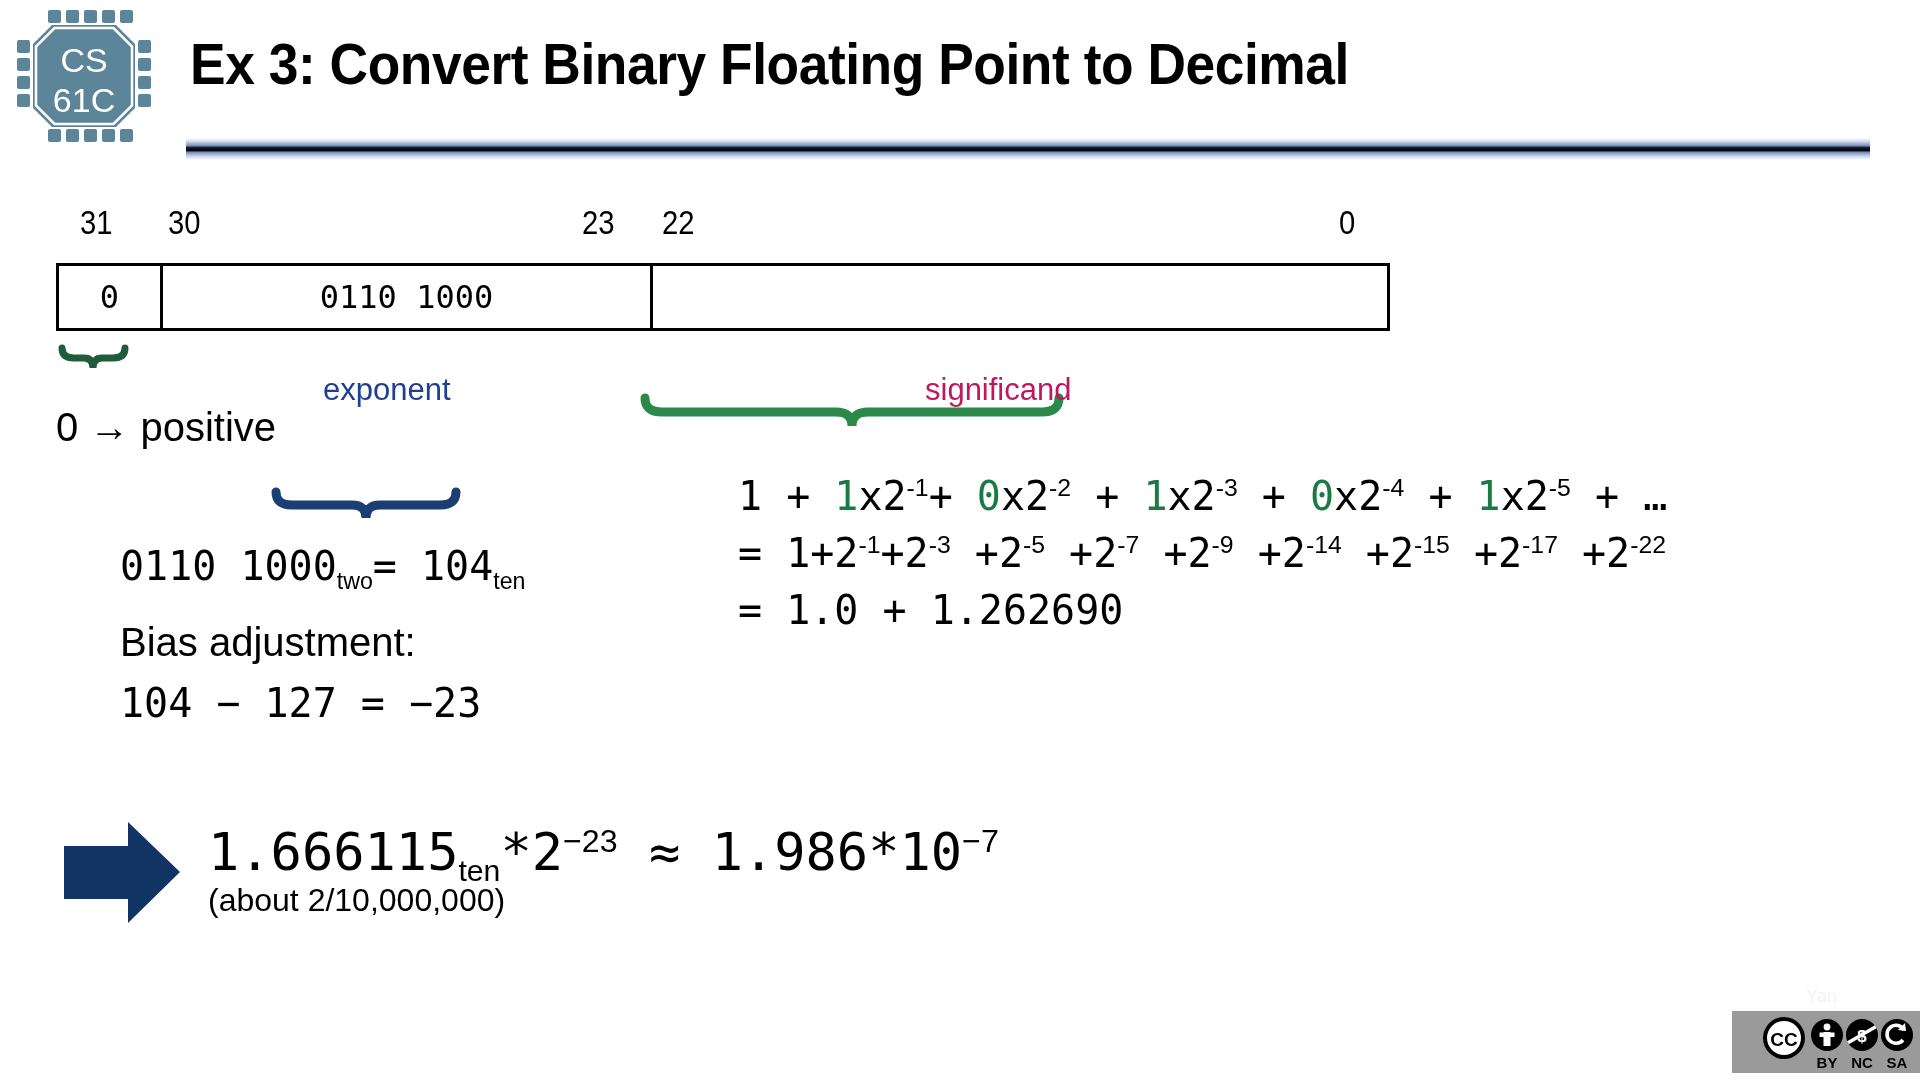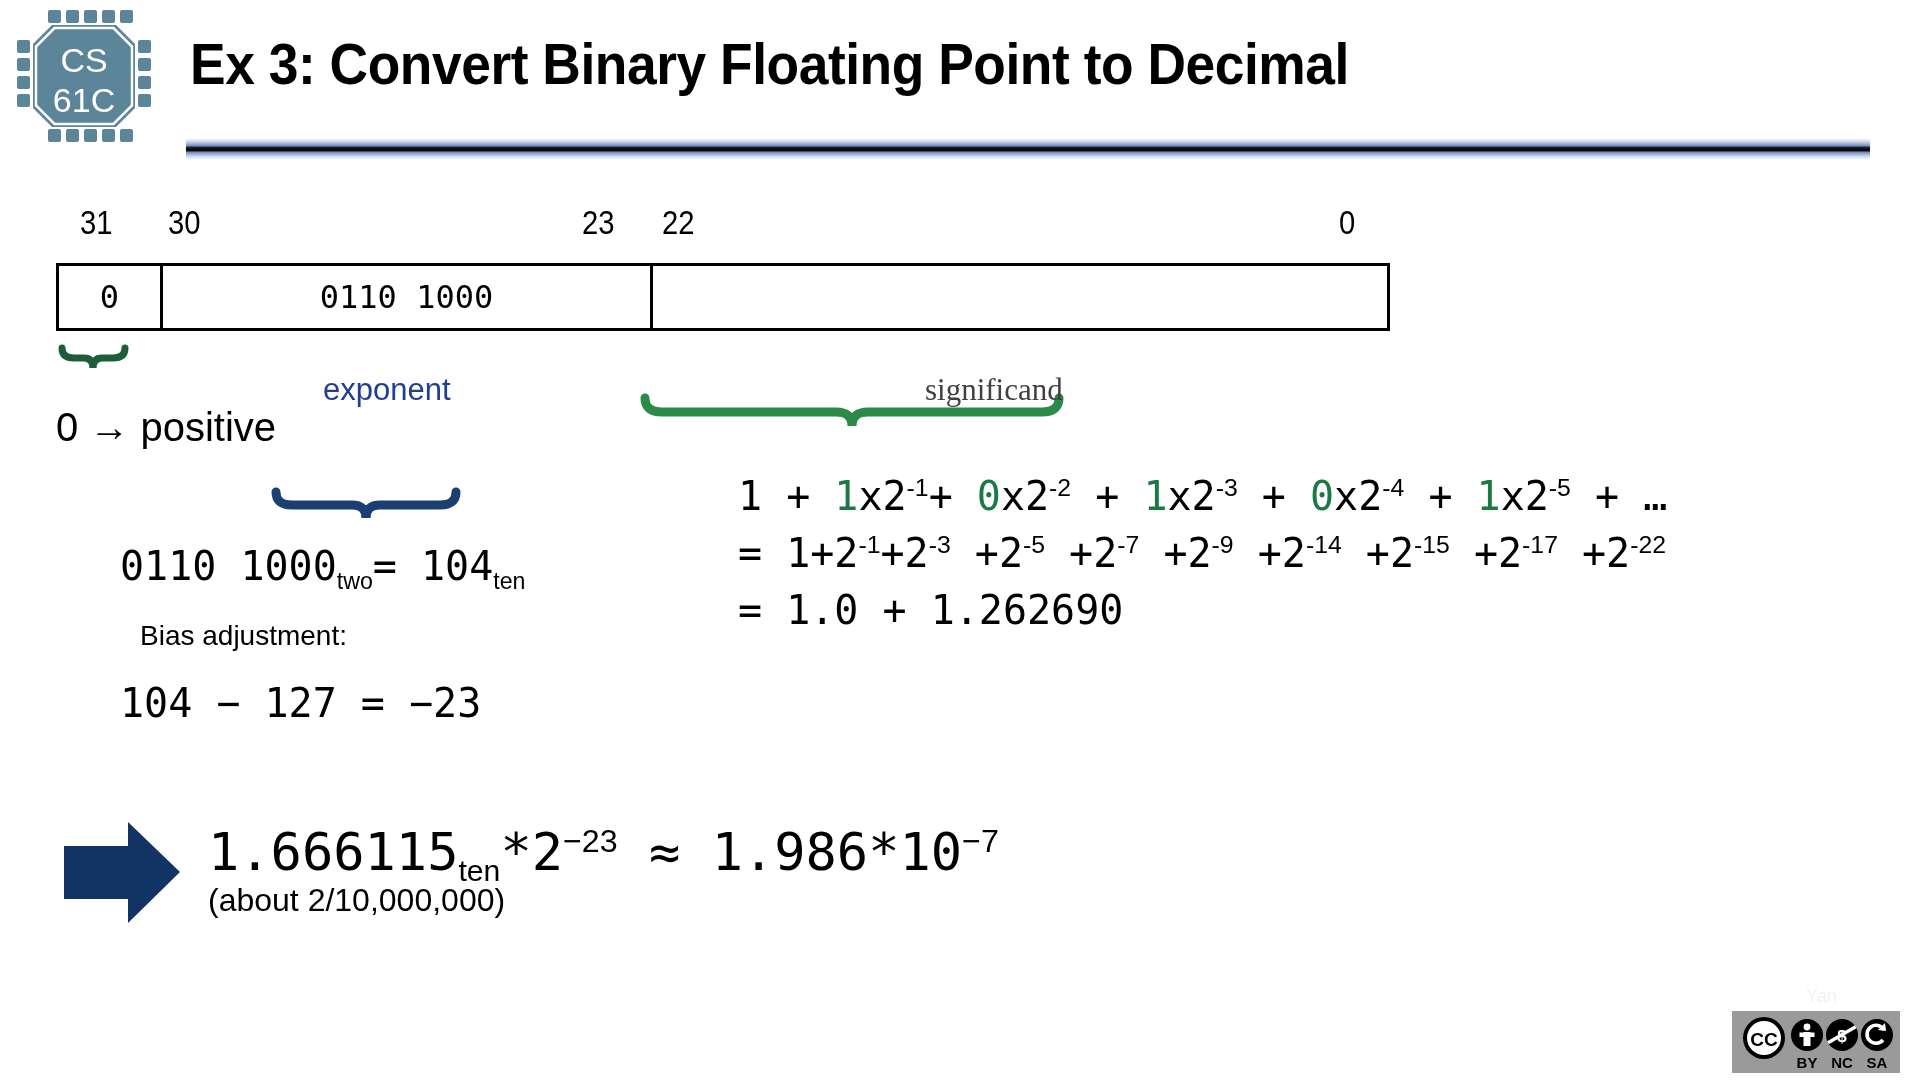--- a/index.html
+++ b/index.html
@@ -65,49 +65,49 @@
   #cell-sig  { flex: 1; }
   .sig-hi { color: #1b7a43; font-weight: bold; }
 
   .fieldname {
     position: absolute;
     font-size: 31px;
     font-family: "Liberation Sans", sans-serif;
     white-space: nowrap;
   }
   #label-exponent { color: #1f3f8f; }
-  #label-significand { color: #404040; font-family: Liberation Serif, serif; }
+  #label-significand { color: #be185d; }
 
   
   .txt { position: absolute; white-space: nowrap; }
   .sans { font-family: "Liberation Sans", sans-serif; text-align: center; }
   .mono { font-family: "DejaVu Sans Mono", monospace; }
   .sub  { font-size: 0.58em; vertical-align: sub; font-family: "Liberation Sans", sans-serif; }
   .sup  { font-size: 0.62em; vertical-align: super; font-family: "Liberation Sans", sans-serif; }
   .grn  { color: #1b7a43; }
 
   #sign-meaning { left: 56px; top: 405px; font-size: 40px; }
   #exp-binary   { left: 120px; top: 543px; font-size: 40px; }
-  #bias-label   { left: 120px; top: 620px; font-size: 28px; margin-left: 20px; }
+  #bias-label   { left: 120px; top: 620px; font-size: 40px; }
   #bias-calc    { left: 120px; top: 680px; font-size: 40px; }
 
   #sig-line1 { left: 738px; top: 473px; font-size: 40px; }
   #sig-line2 { left: 738px; top: 530px; font-size: 40px; }
   #sig-line3 { left: 738px; top: 587px; font-size: 40px; }
 
   #result-line { left: 208px; top: 822px; font-size: 52px; }
   #result-note { left: 208px; top: 882px; font-size: 32px;
                  font-family: Liberation Sans, sans-serif; }
 
   #arrow-final { position: absolute; left: 62px; top: 820px; }
 
   
   #cc-badge {
     position: absolute; left: 1732px; top: 1011px;
-    width: 168px; height: 62px; background: #9a9a9a;
+    width: 168px; height: 62px; background: #9a9a9a; padding-left: 20px;
   }
   #cc-name {
     position: absolute; left: 1806px; top: 986px;
     font-size: 18px; color: #f2f2f2;
     font-family: "Liberation Sans", sans-serif;
   }
 </style>
 </head>
 <body>
 

